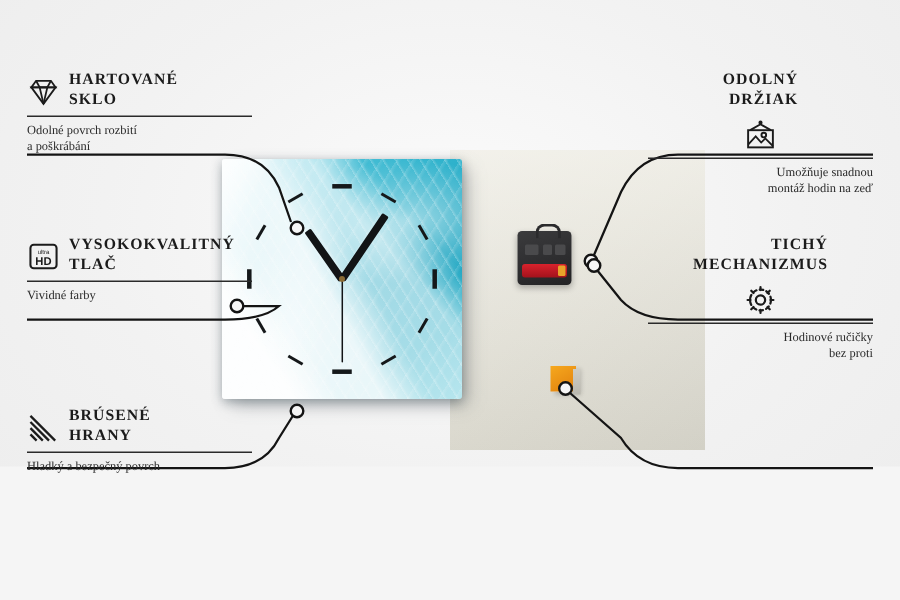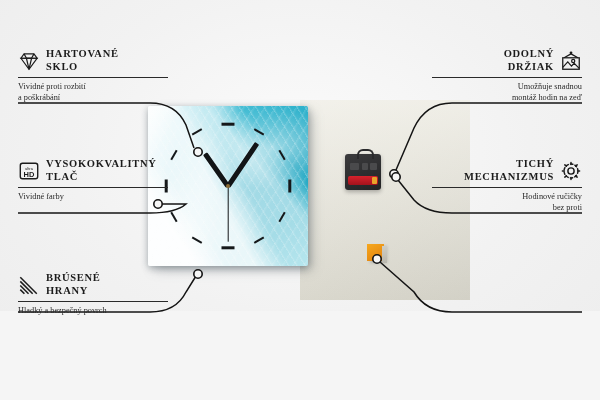--- a/index.html
+++ b/index.html
@@ -91,21 +91,21 @@
   .feat{position:absolute;width:150px;}
   .feat .head{display:flex;align-items:center;gap:6px;}
   .feat .title{
     font-weight:bold;font-size:10.5px;letter-spacing:.7px;color:#1b1b1b;
     line-height:12.5px;text-transform:uppercase;
   }
   .feat .rule{height:1px;background:#2a2a2a;margin:4px 0 4px;}
   .feat .desc{font-size:8.3px;line-height:10.5px;color:#2a2a2a;}
   .feat.left .head{justify-content:flex-start;}
   .feat.left .title,.feat.left .desc{text-align:left;}
-  .feat.right .head{justify-content:flex-end;flex-direction:row;}
+  .feat.right .head{justify-content:flex-end;flex-direction:column;}
   .feat.right .title,.feat.right .desc{text-align:right;}
   .ico{width:22px;height:22px;flex:0 0 22px;display:block;}
 </style>
 </head>
 <body>
 
 <div id="stage">
 
   <div class="photo">
     <div class="wall"></div>
@@ -172,21 +172,21 @@
         <path d="M6.6,4.2 L9.2,9 L12,21"></path>
           <path d="M17.4,4.2 L14.8,9 L12,21"></path>
           <path d="M9.2,9 H14.8"></path>
       </svg>
       <div>
         <div class="title">HARTOVANÉ</div>
         <div class="title">SKLO</div>
       </div>
     </div>
     <div class="rule"></div>
-    <div class="desc">Vividné proti rozbití</div>
+    <div class="desc">Odolné povrch rozbití</div>
     <div class="desc">a poškrábání</div>
   </div>
 
   <div class="feat left" style="left:18px;top:158px;">
     <div class="head">
       <svg class="ico" viewBox="0 0 24 24">
         <rect x="2.5" y="3.5" width="19" height="17" rx="2.4" fill="none" stroke="#1b1b1b" stroke-width="1.5"></rect>
         <text x="12" y="10.4" text-anchor="middle" font-family="Liberation Sans, sans-serif" font-size="4.4" fill="#1b1b1b">ultra</text>
         <text x="12" y="18" text-anchor="middle" font-family="Liberation Sans, sans-serif" font-size="8.2" font-weight="bold" fill="#1b1b1b">HD</text>
       </svg>

